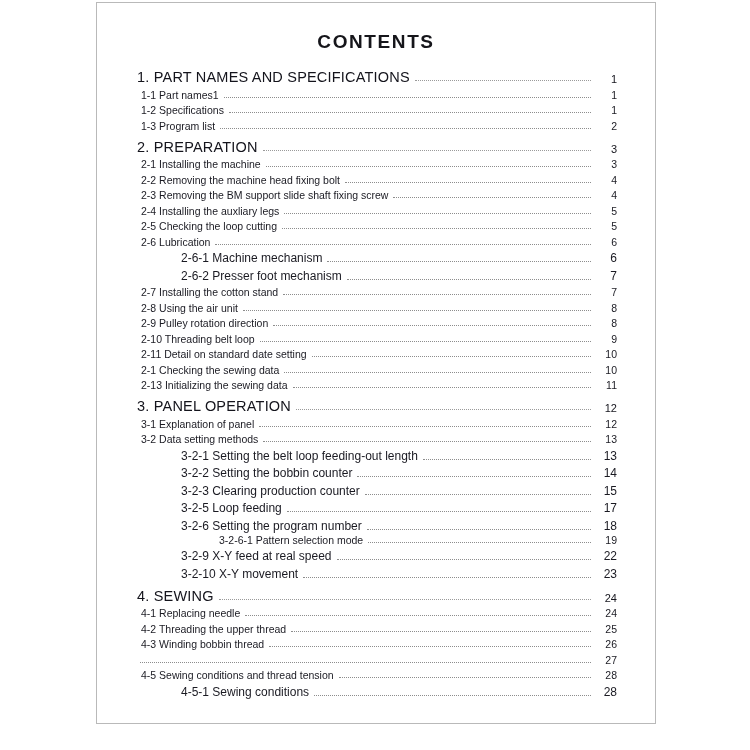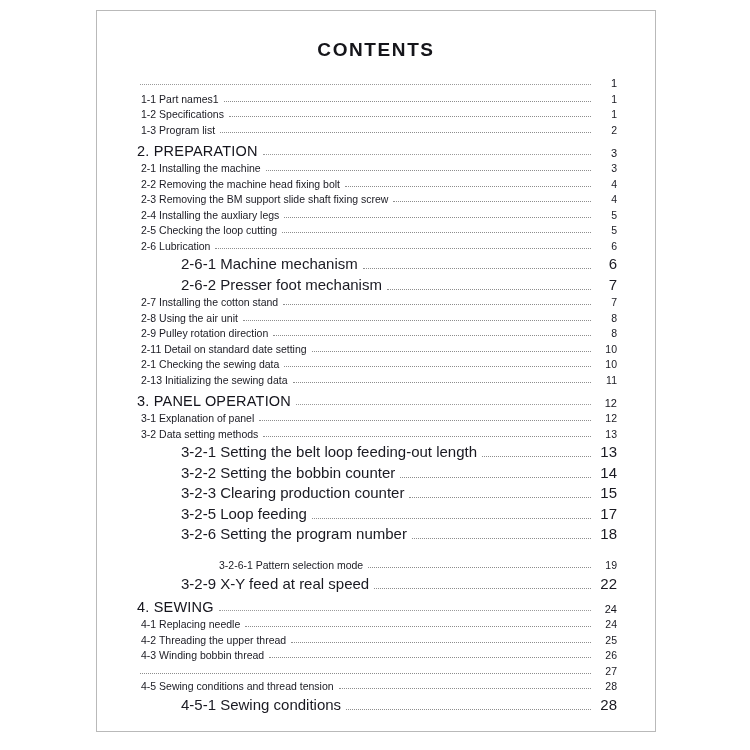--- a/index.html
+++ b/index.html
@@ -13,21 +13,21 @@
   #page {
     position: relative;
     width: 750px;
     height: 750px;
     background: #ffffff;
     box-sizing: border-box;
   }
   #sheet {
     position: absolute;
     left: 96px;
-    top: 10px;
+    top: 2px;
     width: 560px;
     height: 722px;
     background: #ffffff;
     border: 1px solid #b9b9b9;
     box-sizing: border-box;
     overflow: hidden;
   }
   #sheet-inner {
     position: absolute;
     left: 0;
@@ -79,43 +79,44 @@
   
   .lvl-section {
     font-size: 10.5px;
     margin-top: 3.5px;
   }
   .lvl-section .label { padding-left: 6px; }
   .lvl-section .pg { width: 22px; }
 
   
   .lvl-sub {
-    font-size: 15px;
+    font-size: 12px;
     margin-top: 3.5px;
   }
   .lvl-sub .label { padding-left: 46px; }
   .lvl-sub .pg { width: 22px; }
 
   
   .lvl-subsub {
     font-size: 10.5px;
-    margin-top: 17px;
+    margin-top: 1px;
   }
   .lvl-subsub .label { padding-left: 84px; }
   .lvl-subsub .pg { width: 22px; }
 </style>
 </head>
 <body>
 
 <div id="page">
   <div id="sheet">
     <div id="sheet-inner">
       <div class="doc-title">CONTENTS</div>
       <div class="toc" id="toc">
           <div class="row lvl-chapter">
+            <span class="label">1. PART NAMES AND SPECIFICATIONS</span>
             <span class="dots"></span>
             <span class="pg">1</span>
           </div>
           <div class="row lvl-section">
             <span class="label">1-1 Part names1</span>
             <span class="dots"></span>
             <span class="pg">1</span>
           </div>
           <div class="row lvl-section">
             <span class="label">1-2 Specifications</span>
@@ -181,20 +182,25 @@
             <span class="label">2-8 Using the air unit</span>
             <span class="dots"></span>
             <span class="pg">8</span>
           </div>
           <div class="row lvl-section">
             <span class="label">2-9 Pulley rotation direction</span>
             <span class="dots"></span>
             <span class="pg">8</span>
           </div>
           <div class="row lvl-section">
+            <span class="label">2-10 Threading belt loop</span>
+            <span class="dots"></span>
+            <span class="pg">9</span>
+          </div>
+          <div class="row lvl-section">
             <span class="label">2-11 Detail on standard date setting</span>
             <span class="dots"></span>
             <span class="pg">10</span>
           </div>
           <div class="row lvl-section">
             <span class="label">2-1 Checking the sewing data</span>
             <span class="dots"></span>
             <span class="pg">10</span>
           </div>
           <div class="row lvl-section">
@@ -244,20 +250,25 @@
           </div>
           <div class="row lvl-subsub">
             <span class="label">3-2-6-1 Pattern selection mode</span>
             <span class="dots"></span>
             <span class="pg">19</span>
           </div>
           <div class="row lvl-sub">
             <span class="label">3-2-9 X-Y feed at real speed</span>
             <span class="dots"></span>
             <span class="pg">22</span>
+          </div>
+          <div class="row lvl-sub">
+            <span class="label">3-2-10 X-Y movement</span>
+            <span class="dots"></span>
+            <span class="pg">23</span>
           </div>
           <div class="row lvl-chapter">
             <span class="label">4. SEWING</span>
             <span class="dots"></span>
             <span class="pg">24</span>
           </div>
           <div class="row lvl-section">
             <span class="label">4-1 Replacing needle</span>
             <span class="dots"></span>
             <span class="pg">24</span>

